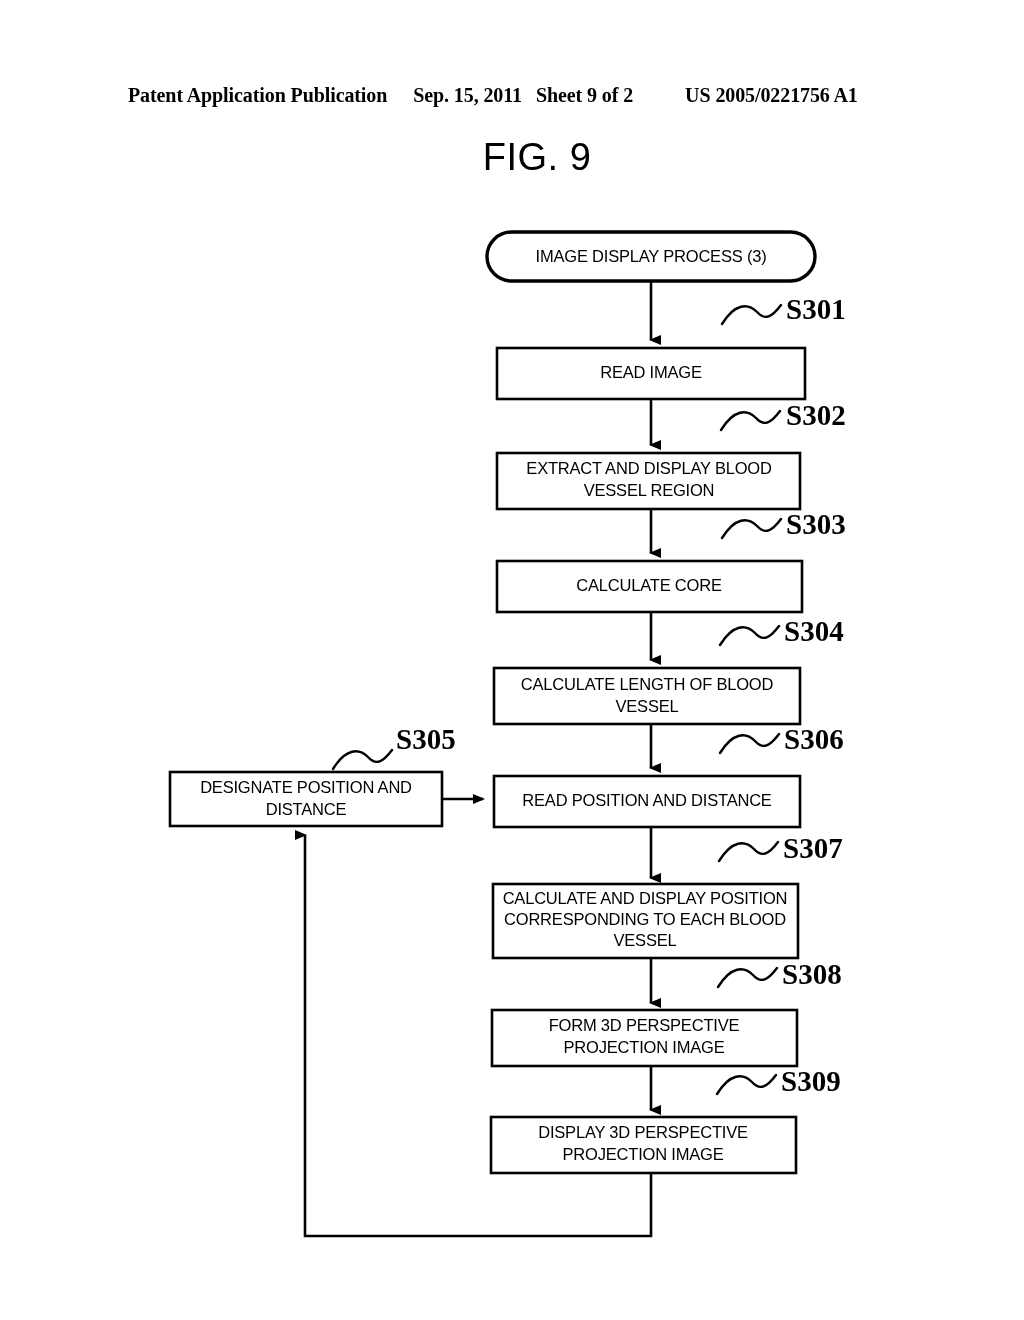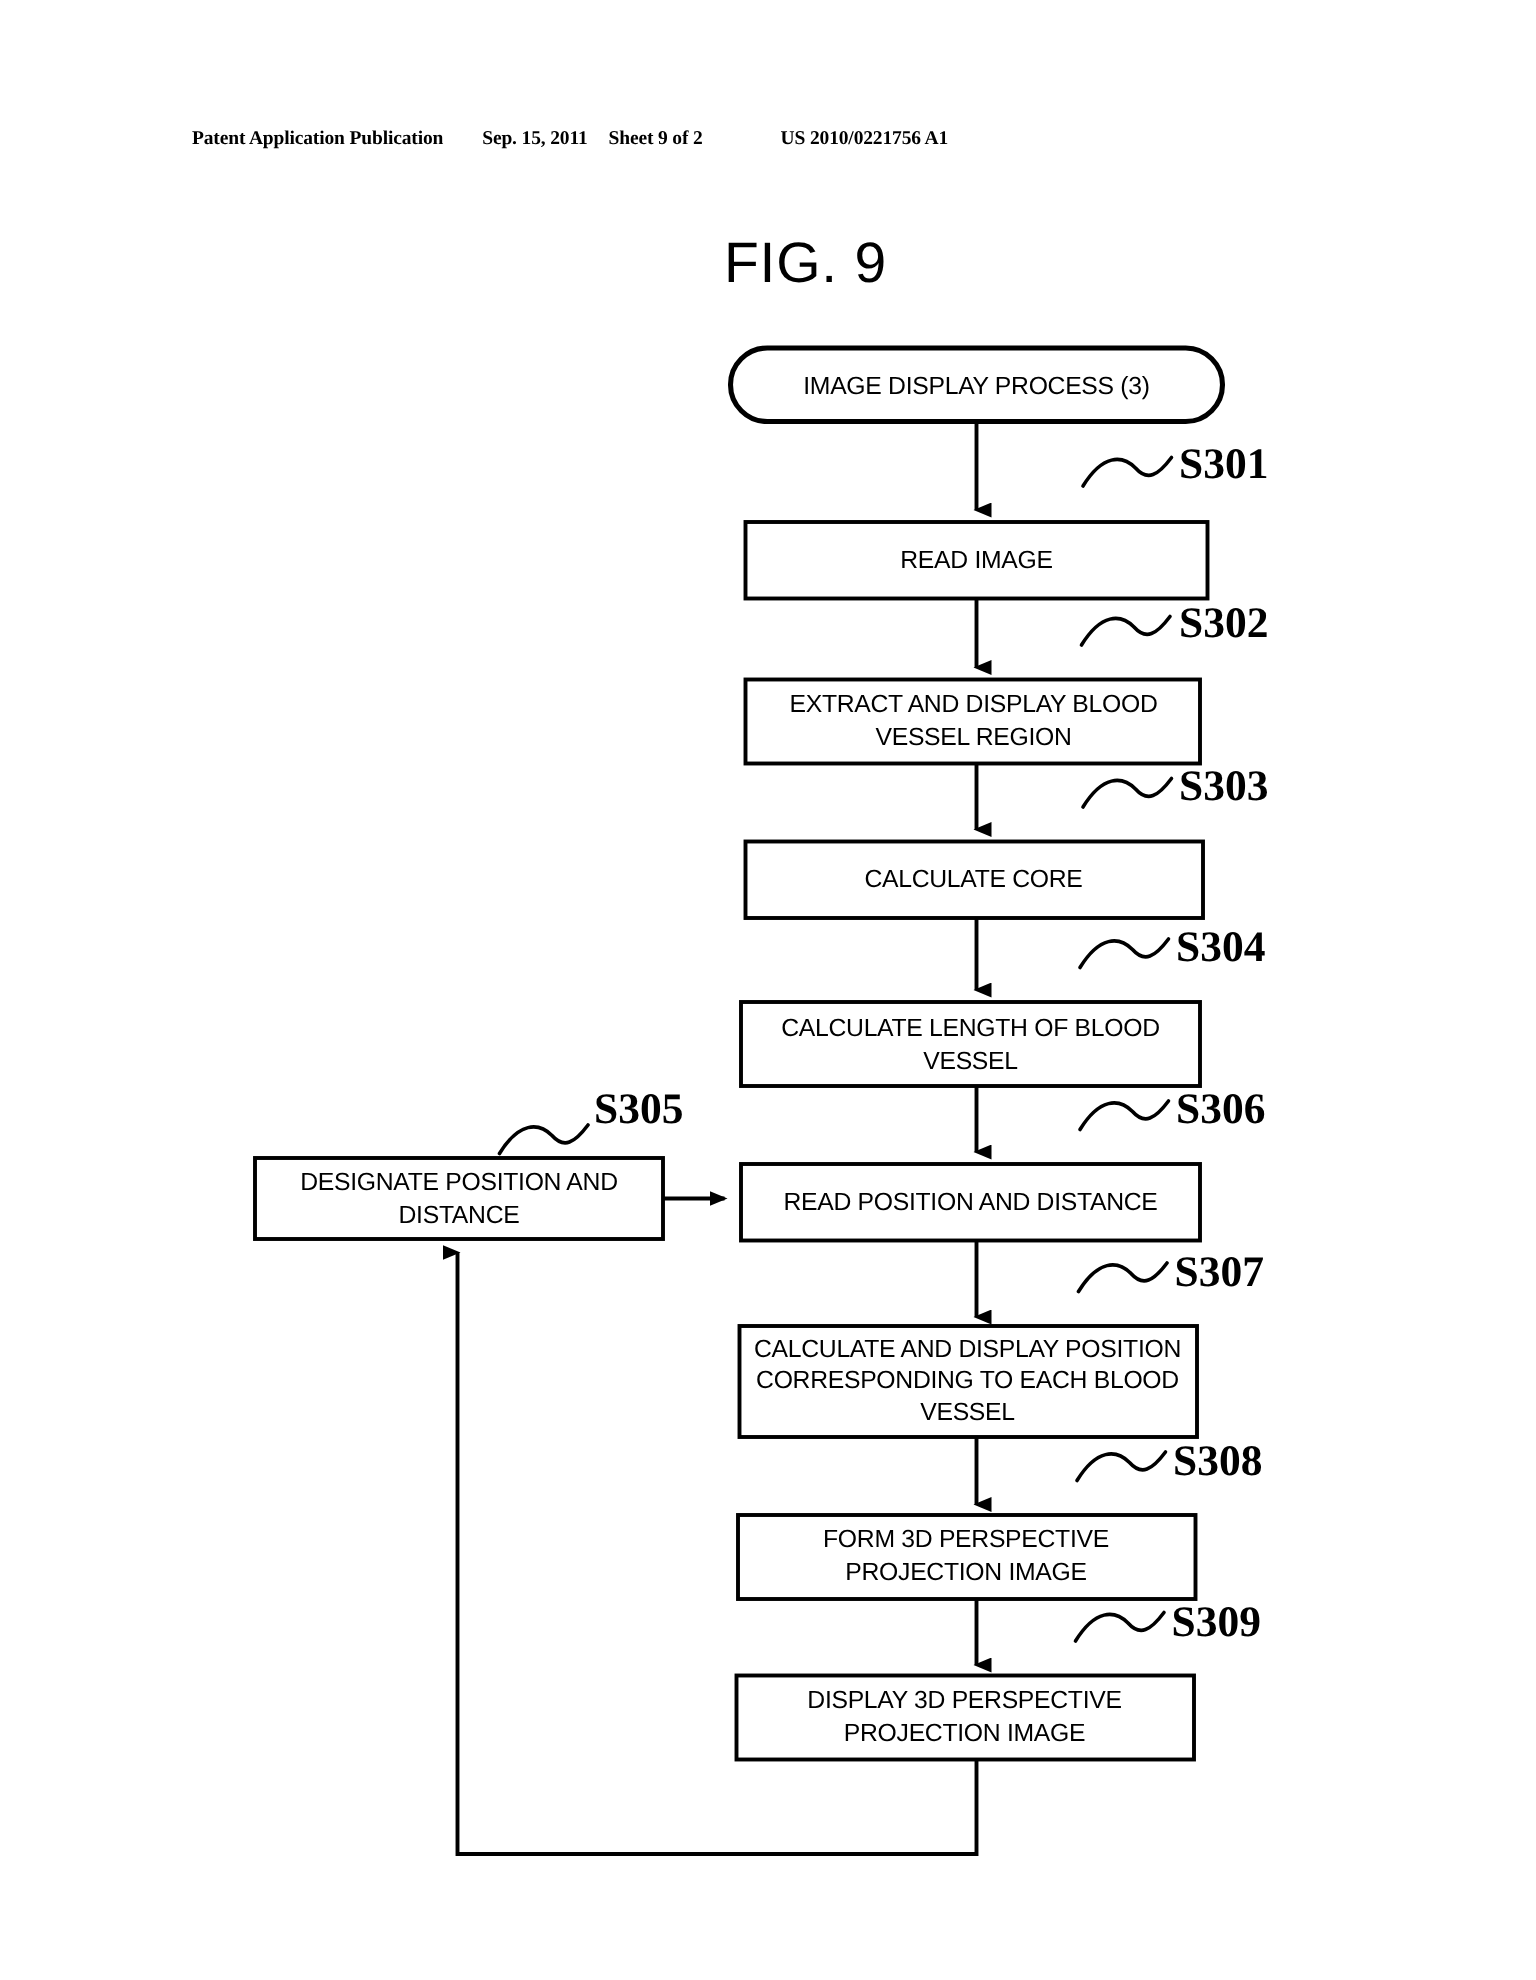--- a/index.html
+++ b/index.html
@@ -21,33 +21,33 @@
   #page-header {
     position: absolute;
     top: 84px;
     left: 128px;
     width: 768px;
     height: 26px;
     display: flex;
     align-items: baseline;
     font-family: "Liberation Serif", serif;
     font-weight: bold;
-    font-size: 13px;
+    font-size: 20px;
     letter-spacing: -0.1px;
     white-space: nowrap;
   }
   #page-header .hdr-pub    { flex: 0 0 auto; }
   #page-header .hdr-date   { flex: 0 0 auto; margin-left: 26px; }
   #page-header .hdr-sheet  { flex: 0 0 auto; margin-left: 14px; }
   #page-header .hdr-number { flex: 0 0 auto; margin-left: 52px; }
 
   
   #figure-title {
     position: absolute;
-    top: 155px;
+    top: 136px;
     left: 0;
     width: 1024px;
     text-align: center;
     font-family: "Liberation Sans", sans-serif;
     font-size: 38px;
     letter-spacing: 0.5px;
   }
   #figure-title .fig-label { margin-left: 50px; }
 
   
@@ -102,21 +102,21 @@
     dominant-baseline: middle;
   }
 </style>
 </head>
 <body>
 
 <div id="page-header">
   <span class="hdr-pub">Patent Application Publication</span>
   <span class="hdr-date">Sep. 15, 2011</span>
   <span class="hdr-sheet">Sheet 9 of 2</span>
-  <span class="hdr-number">US 2010/0221756 A1</span>
+  <span class="hdr-number">US 2005/0221756 A1</span>
 </div>
 
 <div id="figure-title">
   <span class="fig-label">FIG. 9</span>
 </div>
 
 <svg id="flowchart" width="1024" height="1320" viewBox="0 0 1024 1320">
 
   <defs>
     <marker id="arrowDown" markerWidth="14" markerHeight="14" refX="5" refY="10" orient="auto" markerUnits="userSpaceOnUse">

